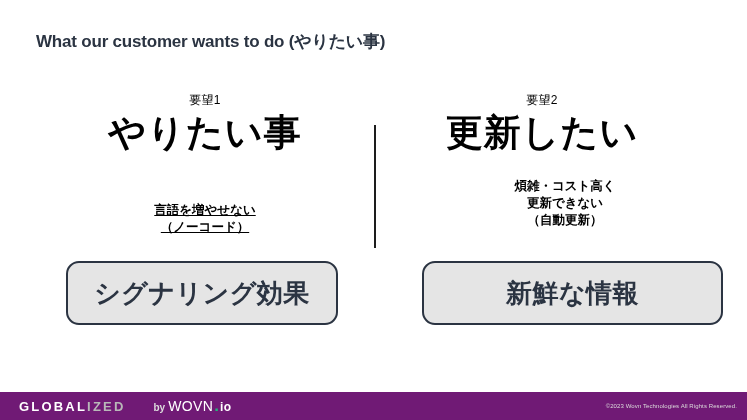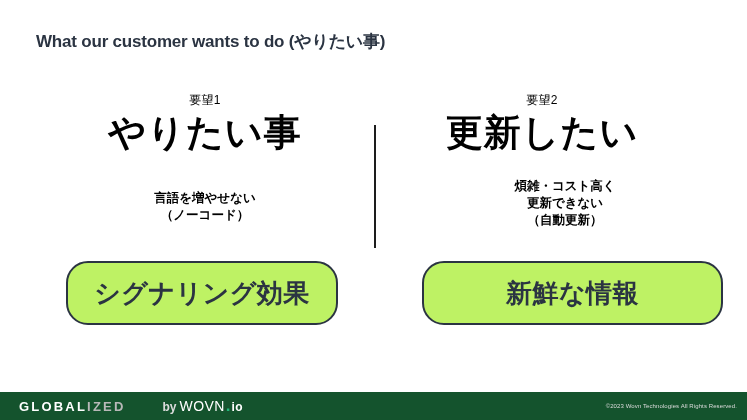--- a/index.html
+++ b/index.html
@@ -67,41 +67,41 @@
     letter-spacing: 1px;
   }
   .req-desc {
     font-size: 12.5px;
     font-weight: bold;
     color: #000000;
     line-height: 17px;
     margin: 0;
     white-space: pre-line;
   }
-  .column.left .req-desc  { margin-top: 34px; }
+  .column.left .req-desc  { margin-top: 46px; text-decoration: underline; }
   .column.right .req-desc { margin-top: 22px; padding-left: 46px; }
 
   
   .divider {
     position: absolute;
     left: 374px;
     top: 125px;
     width: 2px;
     height: 123px;
     background: #1d1d1d;
   }
 
   
   .outcome-box {
     position: absolute;
     top: 261px;
     height: 64px;
     border: 2px solid #2b3442;
-    border-radius: 22px;
-    background: #bef264;
+    border-radius: 13px;
+    background: #e5e5e5;
     box-sizing: border-box;
     display: flex;
     align-items: center;
     justify-content: center;
   }
   .outcome-box.left  { left: 66px;  width: 272px; }
   .outcome-box.right { left: 422px; width: 301px; }
   .outcome-text {
     font-size: 26px;
     font-weight: bold;
@@ -110,21 +110,21 @@
     line-height: 30px;
   }
 
   
   .footer {
     position: absolute;
     left: 0;
     bottom: 0;
     width: 747px;
     height: 28px;
-    background: #14532d;
+    background: #701a75;
     display: flex;
     align-items: center;
   }
   .footer-logo {
     position: absolute;
     left: 19px;
     display: flex;
     align-items: baseline;
     color: #ffffff;
     white-space: nowrap;
@@ -135,24 +135,24 @@
     letter-spacing: 2.2px;
     color: #ffffff;
   }
   .logo-ized {
     font-size: 13px;
     font-weight: bold;
     letter-spacing: 2.2px;
     color: #b8b8b8;
   }
   .logo-by {
-    font-size: 12px;
+    font-size: 10px;
     font-weight: bold;
     color: #dcdcdc;
-    margin: 0 3px 0 17px;
+    margin: 0 3px 0 8px;
     letter-spacing: 0;
     padding-left: 20px;
   }
   .logo-wovn {
     font-size: 14px;
     font-weight: normal;
     letter-spacing: 0.4px;
     color: #ffffff;
   }
   .logo-dot {

